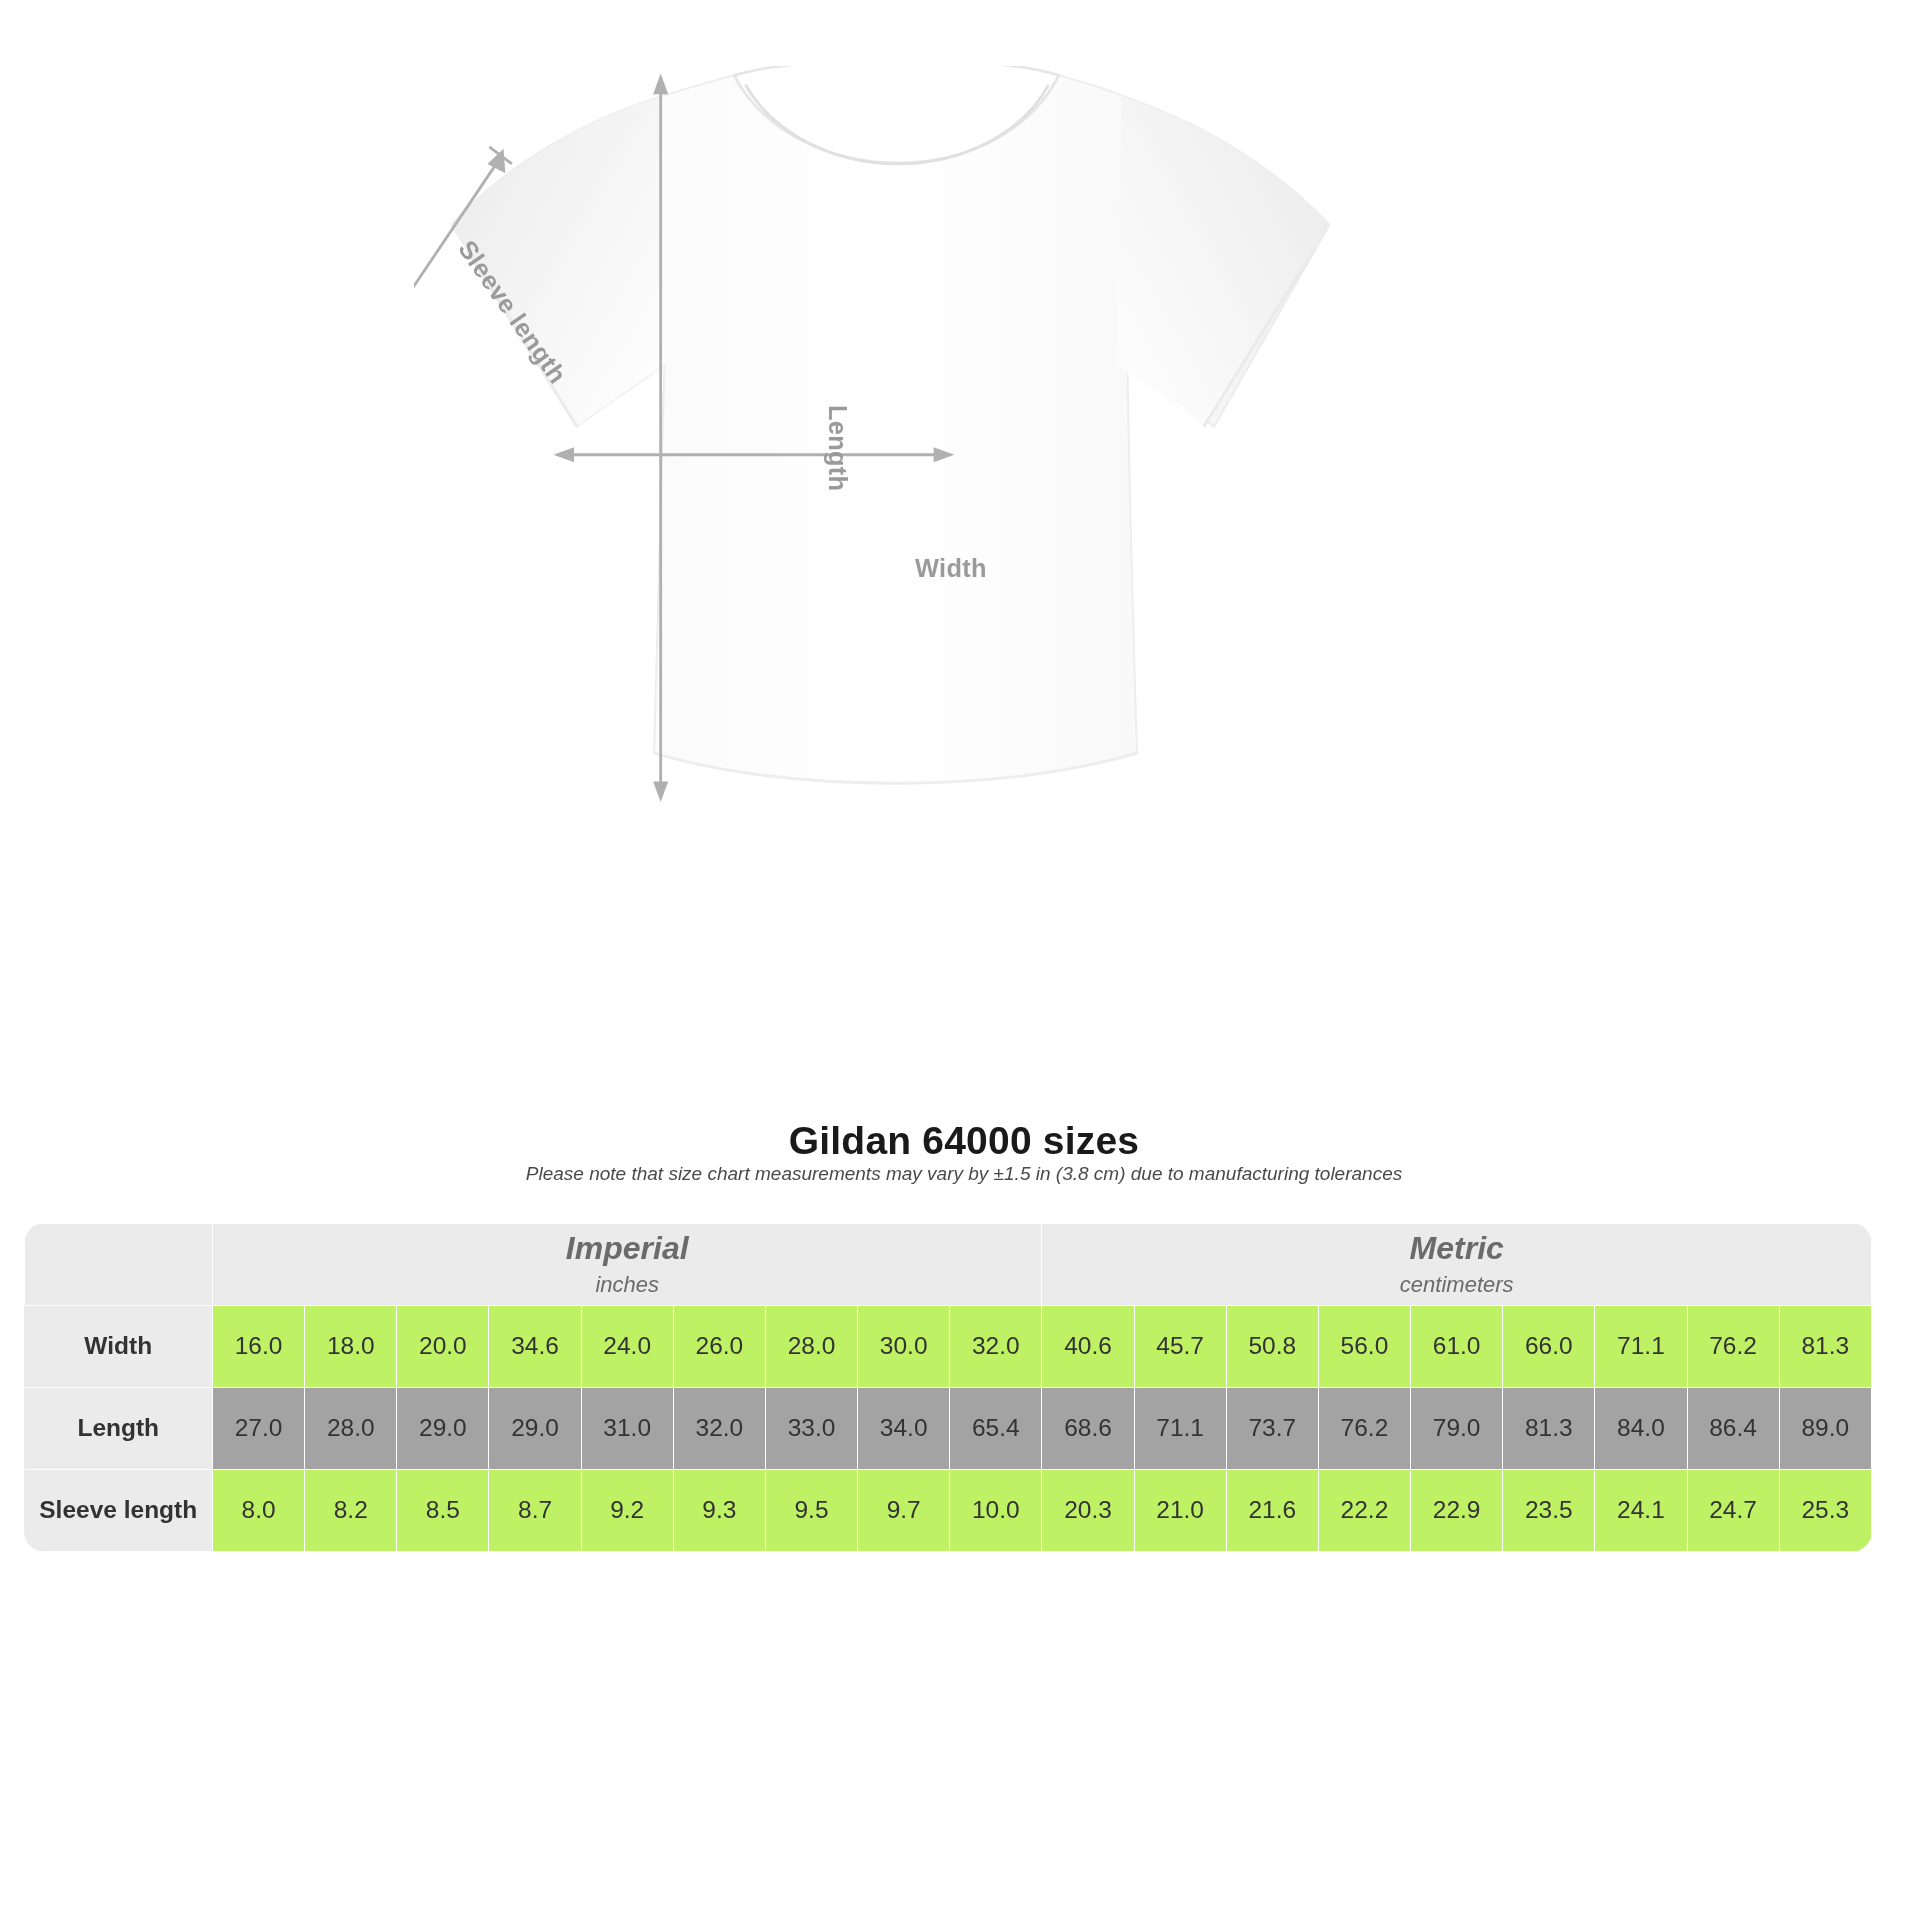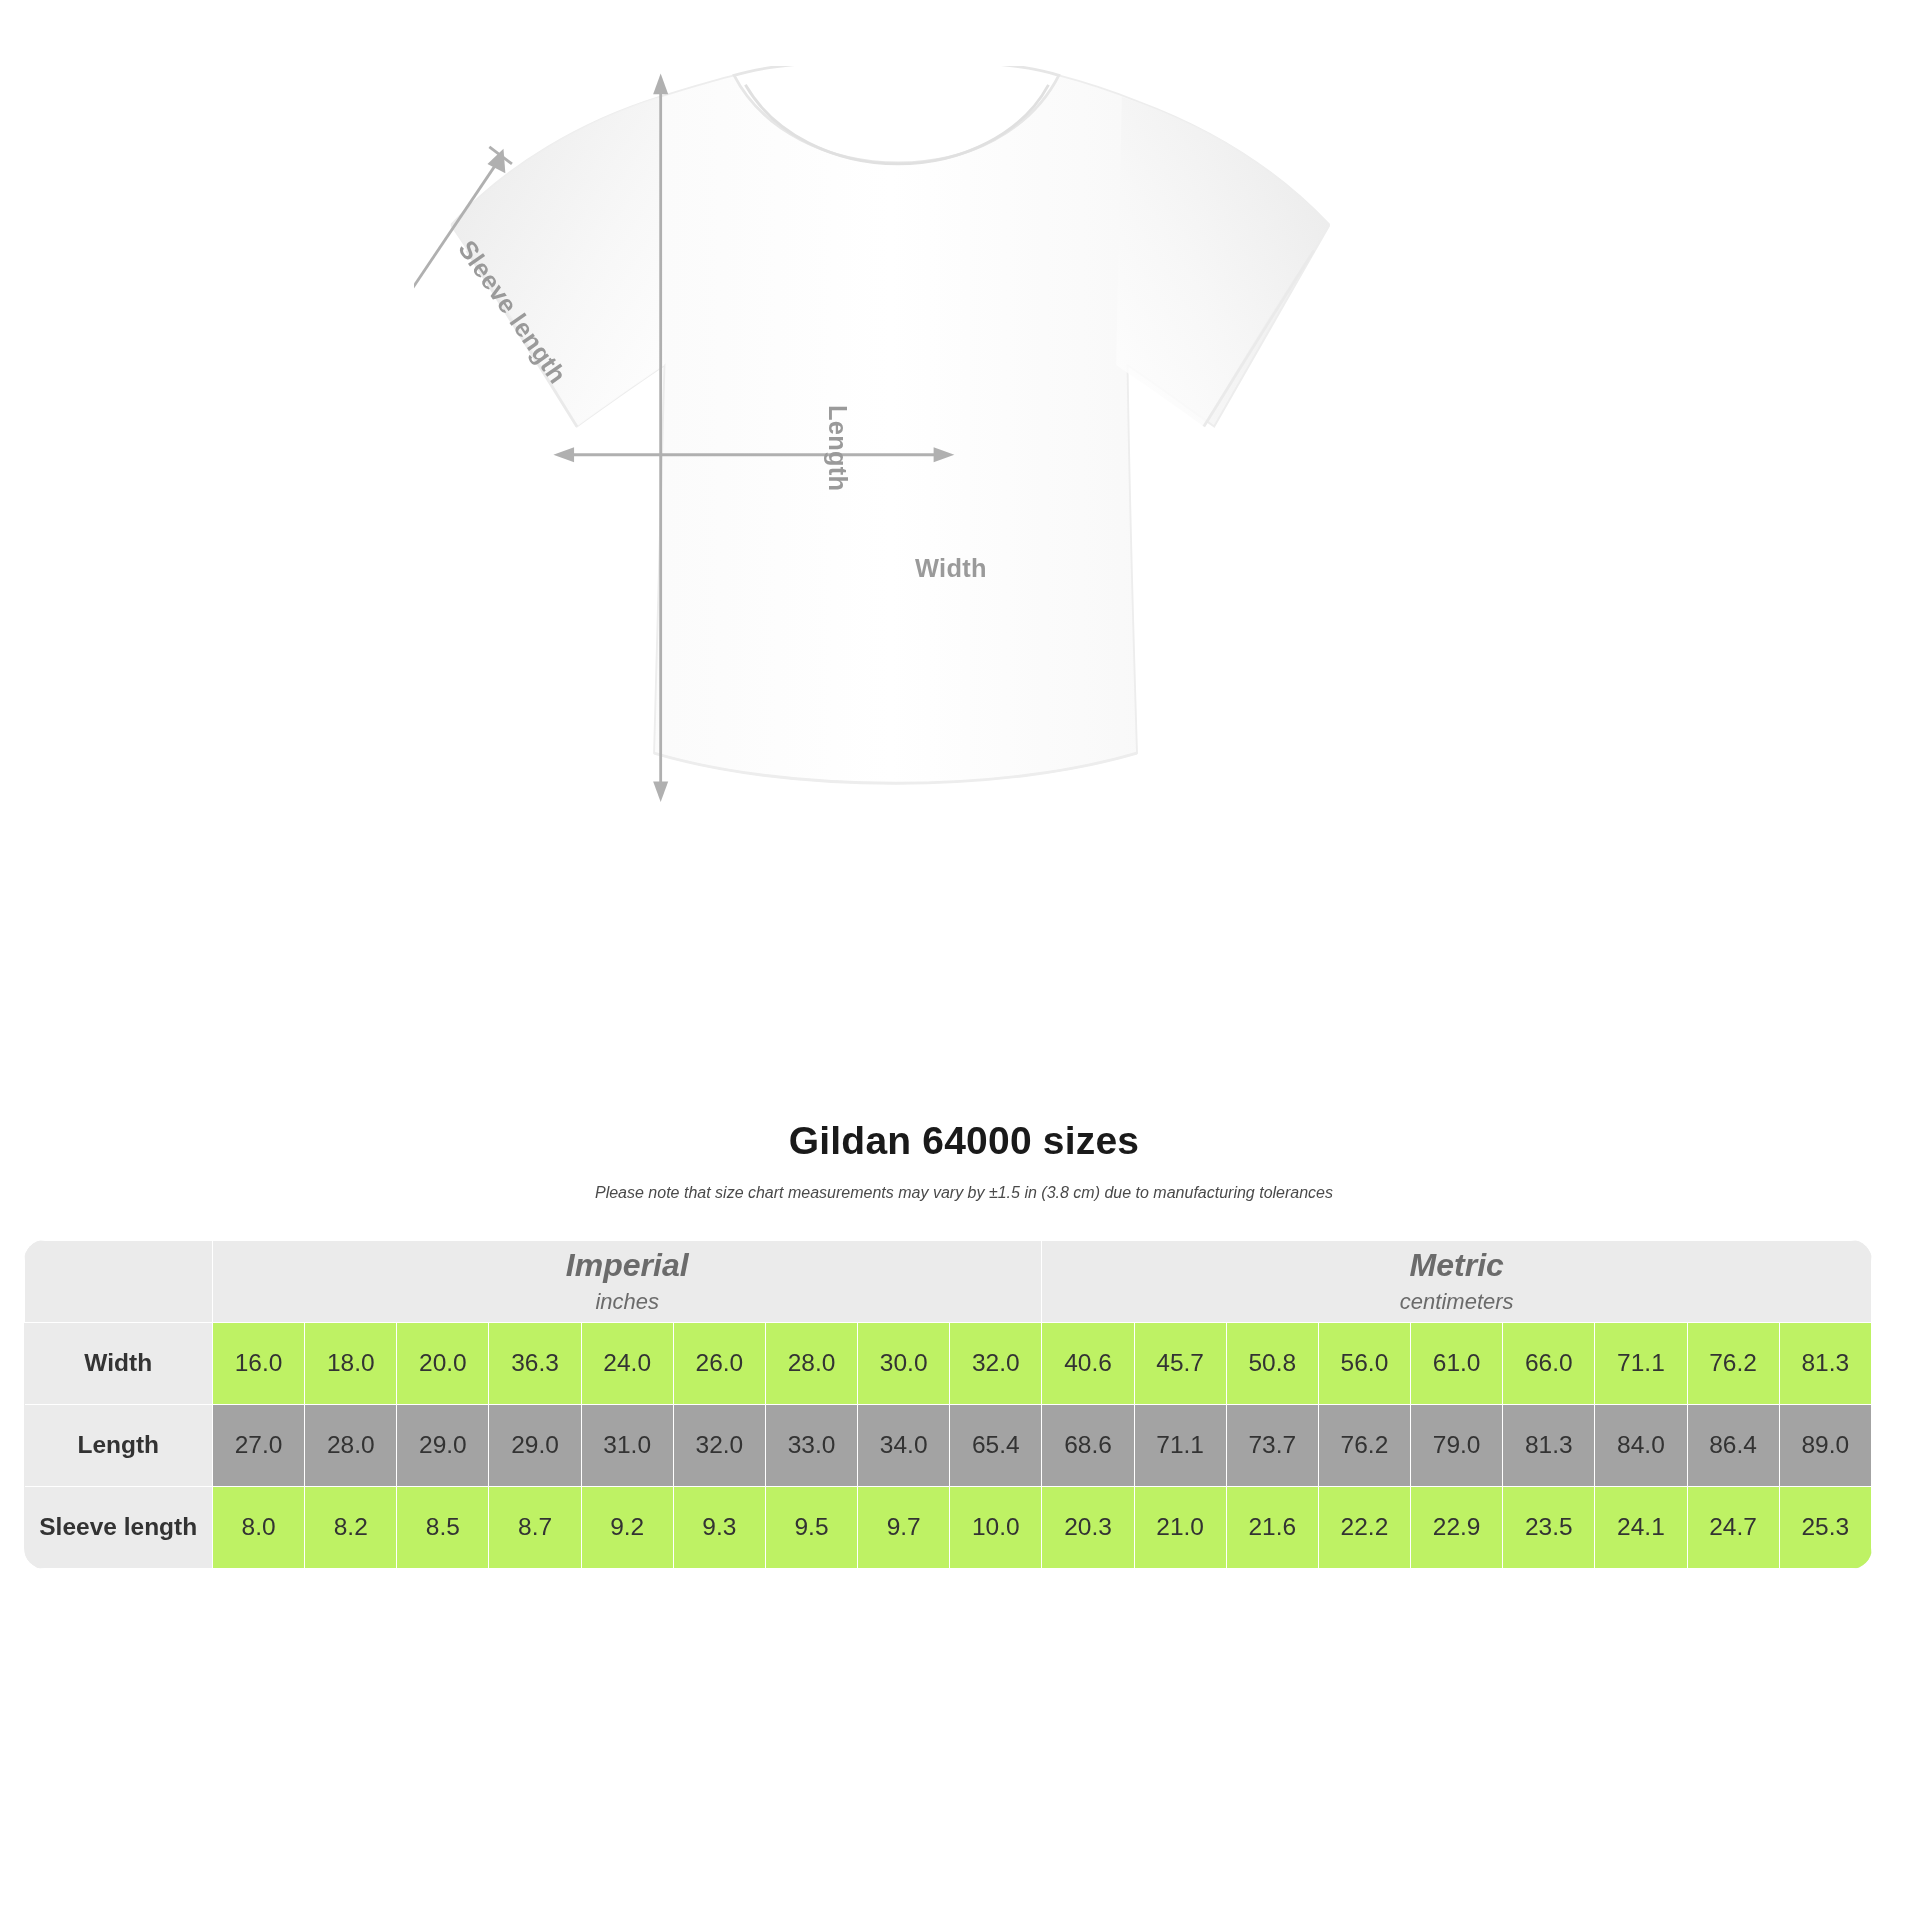--- a/index.html
+++ b/index.html
@@ -73,24 +73,23 @@
   }
   .chart-title {
     font-size: 39px;
     font-weight: bold;
     color: #1a1a1a;
     margin: 0;
     letter-spacing: 0.2px;
     text-align: center;
   }
   .chart-note {
-    font-size: 16px;
+    font-size: 19px;
     font-style: italic;
     color: #4a4a4a;
-    margin-top: 21px;
   }
 
   
   .table-wrap {
     margin: 38px 56px 0 24px;
     border-radius: 21px;
     overflow: hidden;
     background: #ebebeb;
   }
   table.size-table {
@@ -264,21 +263,21 @@
             <div class="unit-sub">centimeters</div>
           </td>
         </tr>
 
 
         <tr>
           <td class="row-head">Width</td>
           <td class="cell-grey">16.0</td>
           <td class="cell-grey">18.0</td>
           <td class="cell-grey">20.0</td>
-          <td class="cell-grey">36.3</td>
+          <td class="cell-grey">34.6</td>
           <td class="cell-grey">24.0</td>
           <td class="cell-grey">26.0</td>
           <td class="cell-grey">28.0</td>
           <td class="cell-grey">30.0</td>
           <td class="cell-grey">32.0</td>
           <td class="cell-grey">40.6</td>
           <td class="cell-grey">45.7</td>
           <td class="cell-grey">50.8</td>
           <td class="cell-grey">56.0</td>
           <td class="cell-grey">61.0</td>

